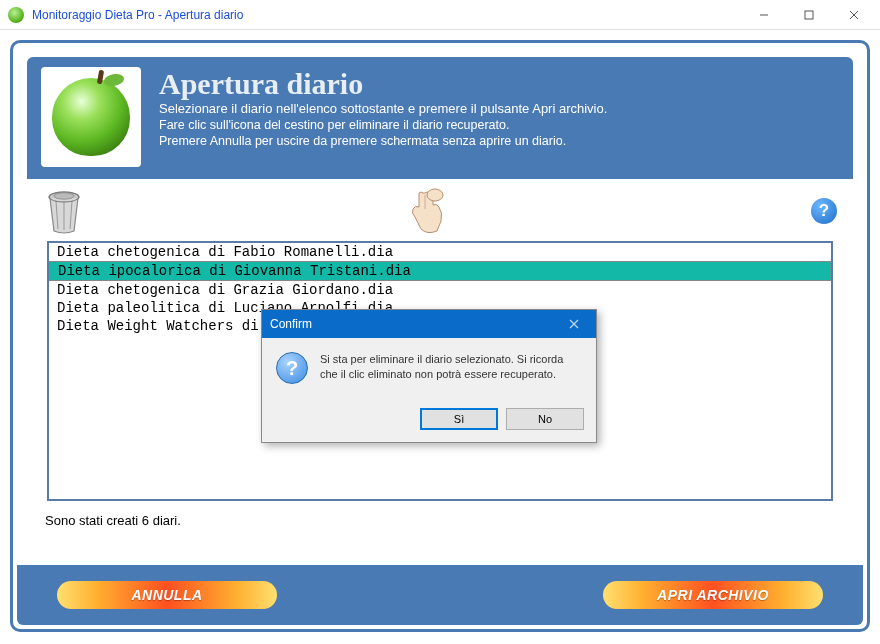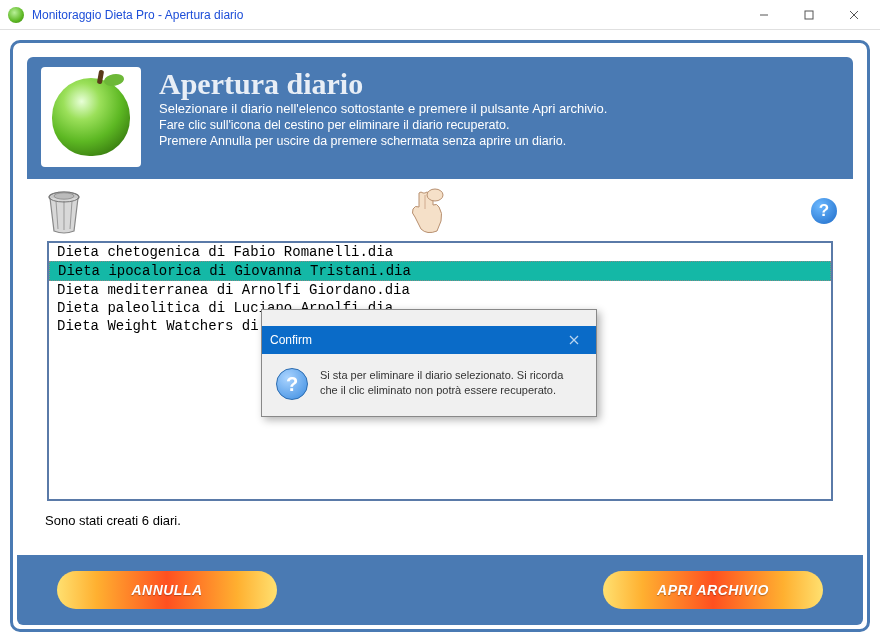--- a/index.html
+++ b/index.html
@@ -38,26 +38,26 @@
 
 .listbox { margin: 4px 22px 6px 22px; border: 2px solid #5a7aa8; background: #fff; height: 260px; font-family: "Courier New", monospace; font-size: 14px; overflow:auto; }
 .list-row { padding: 1px 8px; white-space: nowrap; cursor:pointer; }
 .list-row.selected { background: #14b8a6; border: 1px dotted #888; }
 
 
 .status { color: #000000; font-size: 13px; padding: 6px 20px; }
 
 
 .footer { background: #4a7ab3; border-radius: 0 0 6px 6px; margin: 2px; margin-top: 18px; padding: 16px 40px; display:flex; justify-content:space-between; position:absolute; bottom:2px; left:2px; right:2px; }
-.pill-btn { width: 220px; height: 38px; border-radius: 20px; background: linear-gradient(90deg, #ffe070 0%, #ffb030 18%, #ff5020 50%, #ffb030 82%, #ffe070 100%); color:#fff; font-weight:bold; font-size:14px; font-style:italic; display:flex; align-items:center; justify-content:center; cursor:pointer; letter-spacing:0.5px; text-shadow: 0 1px 1px rgba(0,0,0,0.3); }
+.pill-btn { width: 220px; height: 28px; border-radius: 20px; background: linear-gradient(90deg, #ffe070 0%, #ffb030 18%, #ff5020 50%, #ffb030 82%, #ffe070 100%); color:#fff; font-weight:bold; font-size:14px; font-style:italic; display:flex; align-items:center; justify-content:center; cursor:pointer; letter-spacing:0.5px; text-shadow: 0 1px 1px rgba(0,0,0,0.3); }
 
 
 .dialog-overlay { position:absolute; inset:0; pointer-events:none; }
 .dialog { position:absolute; left:261px; top:309px; width:336px; background:#f0f0f0; border:1px solid #888; box-shadow: 3px 3px 8px rgba(0,0,0,0.3); pointer-events:auto; }
-.dialog-title { background:#0a6bc8; color:#fff; font-size:12px; padding: 5px 8px; display:flex; justify-content:space-between; align-items:center;margin-top:16px; }
+.dialog-title { background:#0a6bc8; color:#fff; font-size:12px; padding: 5px 8px; display:flex; justify-content:space-between; align-items:center; }
 .dialog-close { width:28px; height:18px; display:flex; align-items:center; justify-content:center; color:#b8d4f0; font-size:11px; cursor:pointer; }
 .dialog-body { padding: 14px 14px 8px 14px; display:flex; gap:12px; font-size:11px; color:#333; }
 .dialog-icon { width:32px; height:32px; flex-shrink:0; }
 .dialog-icon-inner { width:32px; height:32px; border-radius:50%; background: radial-gradient(circle at 35% 30%, #aad4ff, #3a8be0); border:1px solid #2a6bb0; display:flex; align-items:center; justify-content:center; color:#fff; font-size:20px; font-weight:bold; }
 .dialog-msg p { margin-bottom: 10px; line-height:1.35; }
 .dialog-buttons { padding: 8px 12px 12px 12px; display:flex; justify-content:flex-end; gap:8px; }
 .dlg-btn { width:78px; height:22px; font-size:11px; background:#e1e1e1; border:1px solid #adadad; cursor:pointer; }
 .dlg-btn.default { border:2px solid #0078d7; }
 </style>
 </head>
@@ -120,21 +120,21 @@
         <line x1="20" y1="8" x2="20" y2="22" stroke="#c8a080" stroke-width="0.8"></line>
       </svg>
     </div>
     <div class="spacer"></div>
     <div class="help-icon">?</div>
   </div>
 
   <div class="listbox" id="listbox">
       <div class="list-row">Dieta chetogenica di Fabio Romanelli.dia</div>
       <div class="list-row selected">Dieta ipocalorica di Giovanna Tristani.dia</div>
-      <div class="list-row">Dieta mediterranea di Arnolfi Giordano.dia</div>
+      <div class="list-row">Dieta chetogenica di Grazia Giordano.dia</div>
       <div class="list-row">Dieta paleolitica di Luciano Arnolfi.dia</div>
       <div class="list-row">Dieta Weight Watchers di Lorenzo Vitale.dia</div>
     </div>
 
   <div class="status">Sono stati creati 6 diari.</div>
 
   <div class="footer">
     <div class="pill-btn">ANNULLA</div>
     <div class="pill-btn">APRI ARCHIVIO</div>
   </div>
@@ -153,14 +153,18 @@
       </span>
     </div>
     <div class="dialog-body">
       <div class="dialog-icon">
         <div class="dialog-icon-inner">?</div>
       </div>
       <div class="dialog-msg">
         <p>Si sta per eliminare il diario selezionato. Si ricorda che il clic eliminato non potrà essere recuperato.</p>
       </div>
     </div>
+    <div class="dialog-buttons">
+      <button class="dlg-btn default">Sì</button>
+      <button class="dlg-btn">No</button>
+    </div>
   </div>
 </div>
 
 </body></html>

